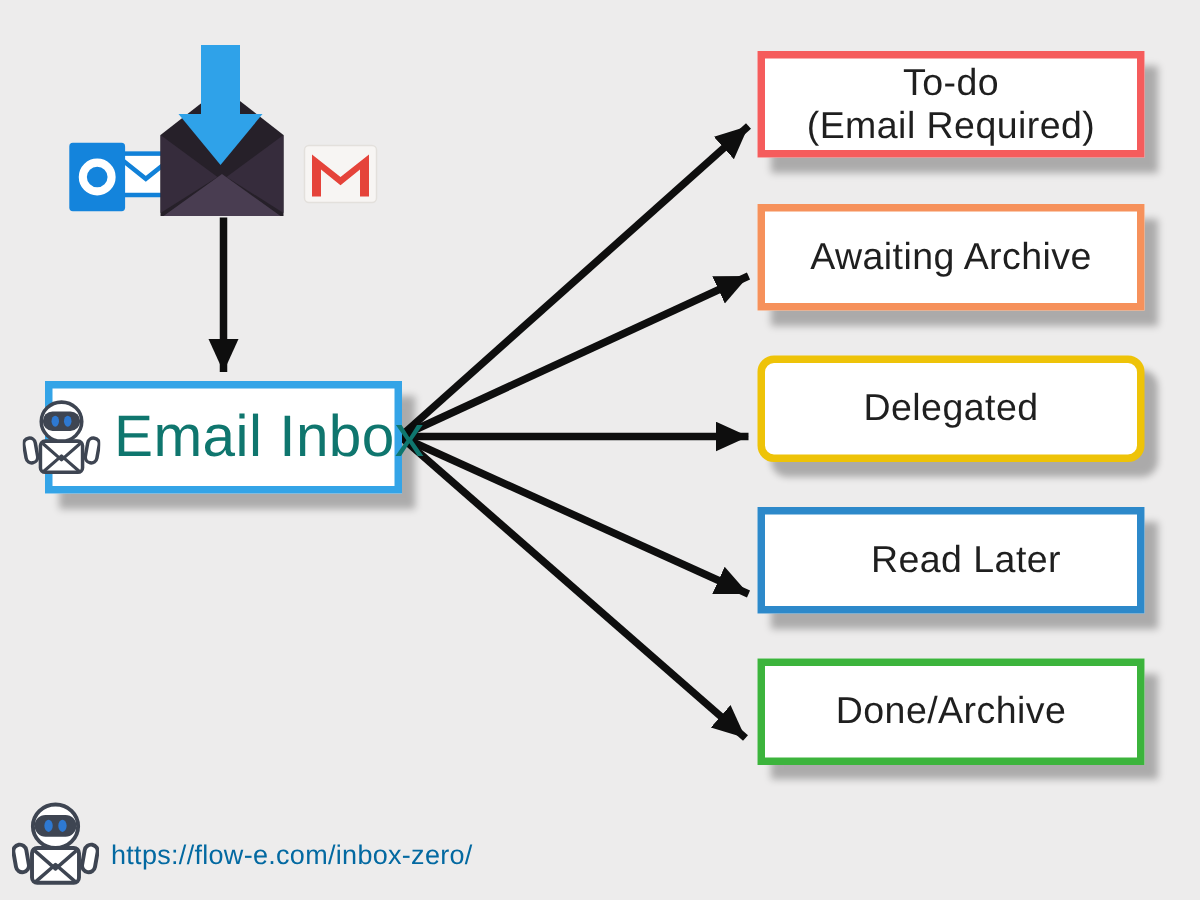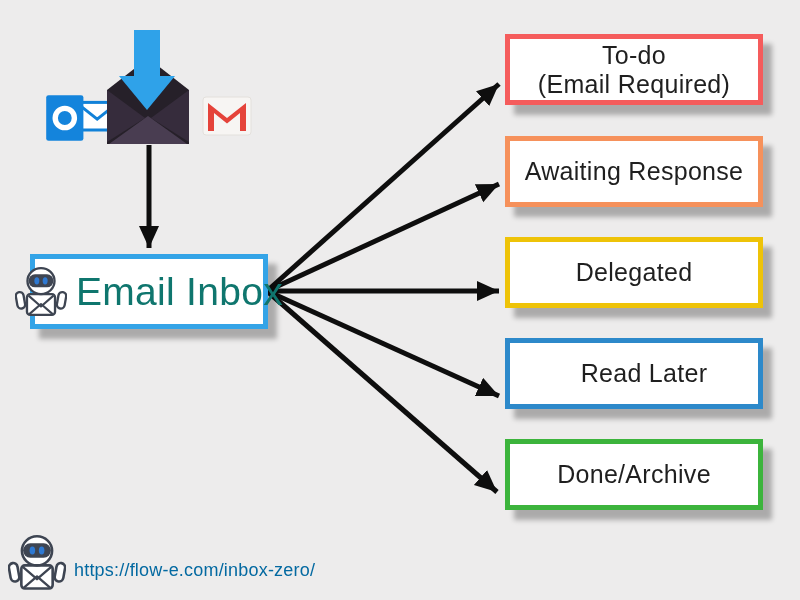--- a/index.html
+++ b/index.html
@@ -149,24 +149,24 @@
       <use href="#sym-robot"></use>
     </svg>
     <span class="label">Email Inbox</span>
   </div>
 
   <div id="cat-0" class="cat abs" style="border-color: rgb(245, 92, 92);">
     <span class="cat-label">To-do</span>
     <span class="cat-sub">(Email Required)</span>
   </div>
   <div id="cat-1" class="cat abs" style="border-color: rgb(246, 145, 91);">
-    <span class="cat-label">Awaiting Response</span>
+    <span class="cat-label">Awaiting Archive</span>
 
   </div>
-  <div id="cat-2" class="cat abs" style="border-color: rgb(238, 195, 8);">
+  <div id="cat-2" class="cat abs" style="border-color: rgb(238, 195, 8); border-radius: 11px;">
     <span class="cat-label">Delegated</span>
 
   </div>
   <div id="cat-3" class="cat abs" style="border-color: rgb(45, 137, 202);">
     <span class="cat-label">Read Later</span>
 
   </div>
   <div id="cat-4" class="cat abs" style="border-color: rgb(60, 180, 60);">
     <span class="cat-label">Done/Archive</span>
 

